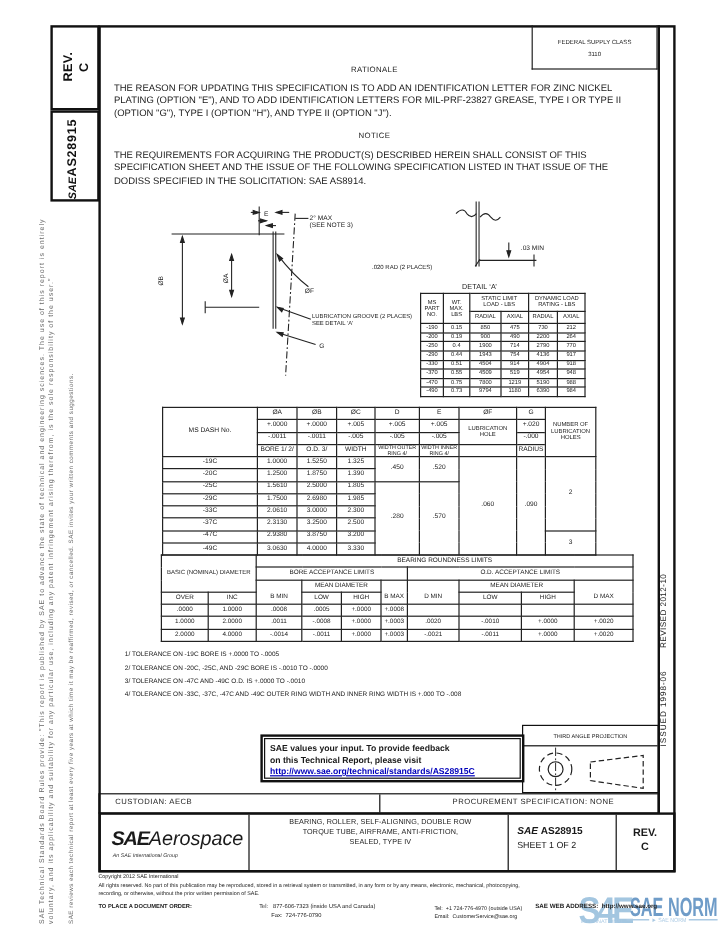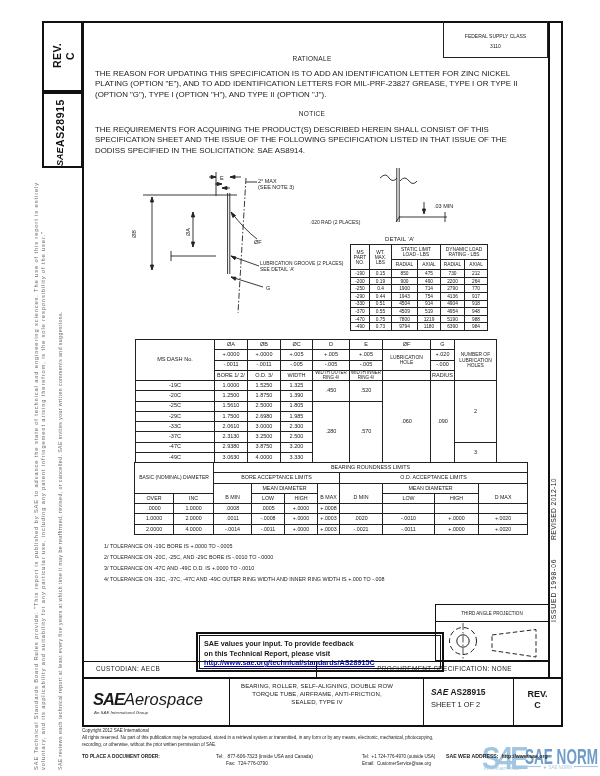--- a/index.html
+++ b/index.html
@@ -412,36 +412,36 @@
     </table>
 </div>
 
 <div class="abs" style="left:104px;top:541px;font-size:5.4px;line-height:11px;color:#222;white-space:nowrap;">
 1/  TOLERANCE ON -19C BORE IS +.0000 TO -.0005<br>
 2/  TOLERANCE ON -20C, -25C, AND -29C BORE IS -.0010 TO -.0000<br>
 3/  TOLERANCE ON -47C AND -49C O.D. IS +.0000 TO -.0010<br>
 4/  TOLERANCE ON -33C, -37C, -47C AND -49C OUTER RING WIDTH AND INNER RING WIDTH IS +.000 TO -.008
 </div>
 
-<div class="abs" style="left:196px;top:612px;width:248px;height:40px;border:2px solid #111;box-sizing:border-box;margin-top:20px;">
+<div class="abs" style="left:217px;top:612px;width:220px;height:40px;border:2px solid #111;box-sizing:border-box;">
   <div style="position:absolute;left:1px;top:1px;right:1px;bottom:1px;border:1px solid #111;padding:3px 0 0 4px;font-size:7.2px;font-weight:bold;line-height:9.5px;">SAE values your input. To provide feedback<br>on this Technical Report, please visit<br><span style="color:#0000bb;text-decoration:underline;">http://www.sae.org/technical/standards/AS28915C</span></div>
 </div>
 
 <div class="abs" style="left:435px;top:604px;width:114px;height:57px;border:1.5px solid #111;box-sizing:border-box;">
   <div style="border-bottom:1px solid #111;font-size:4.6px;text-align:center;height:16px;line-height:17px;">THIRD ANGLE PROJECTION</div>
 </div>
 
 <div class="abs" style="left:82px;top:661px;width:467px;height:17px;border:1.5px solid #111;box-sizing:border-box;">
   <div style="position:absolute;left:0;top:0;width:234px;height:100%;border-right:1px solid #111;box-sizing:border-box;font-size:6.4px;line-height:14px;padding-left:13px;letter-spacing:0.4px;">CUSTODIAN:  AECB</div>
   <div style="position:absolute;left:258px;top:0;right:0;height:100%;font-size:6.4px;line-height:14px;text-align:center;letter-spacing:0.4px;">PROCUREMENT SPECIFICATION:  NONE</div>
 </div>
 
 <div class="abs" style="left:82px;top:677px;width:481px;height:50px;border:2px solid #111;box-sizing:border-box;">
 
-  <div style="position:absolute;left:0;top:0;width:146px;height:100%;border-right:1px solid #111;box-sizing:border-box;">
+  <div style="position:absolute;left:0;top:0;width:124px;height:100%;border-right:1px solid #111;box-sizing:border-box;">
     <div style="position:absolute;left:9px;top:10.5px;font-size:16.5px;white-space:nowrap;"><span style="font-weight:900;font-style:italic;letter-spacing:-1px;">SAE</span><span style="font-style:italic;font-size:16.5px;">Aerospace</span></div>
     <div style="position:absolute;left:10px;top:31px;font-size:4.4px;font-style:italic;color:#333;">An SAE International Group</div>
   </div>
 
   <div style="position:absolute;left:127px;top:0;width:213px;height:100%;border-right:1px solid #111;box-sizing:border-box;">
     <div style="text-align:center;font-size:6px;line-height:8px;padding-top:3px;letter-spacing:0.1px;">BEARING, ROLLER, SELF-ALIGNING, DOUBLE ROW<br>TORQUE TUBE, AIRFRAME, ANTI-FRICTION,<br>SEALED, TYPE IV</div>
   </div>
 
   <div style="position:absolute;left:340px;top:0;width:90px;height:100%;border-right:1px solid #111;box-sizing:border-box;padding:8px 16px 0 7px;">
     <div style="font-size:8.4px;"><span style="font-weight:900;font-style:italic;">SAE</span>&nbsp;<span style="font-weight:bold;">AS28915</span></div>

